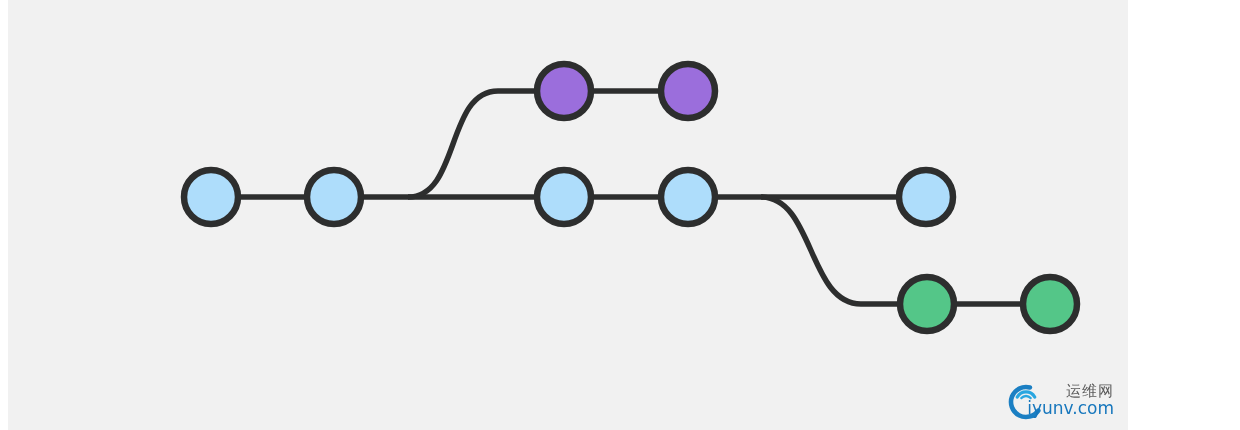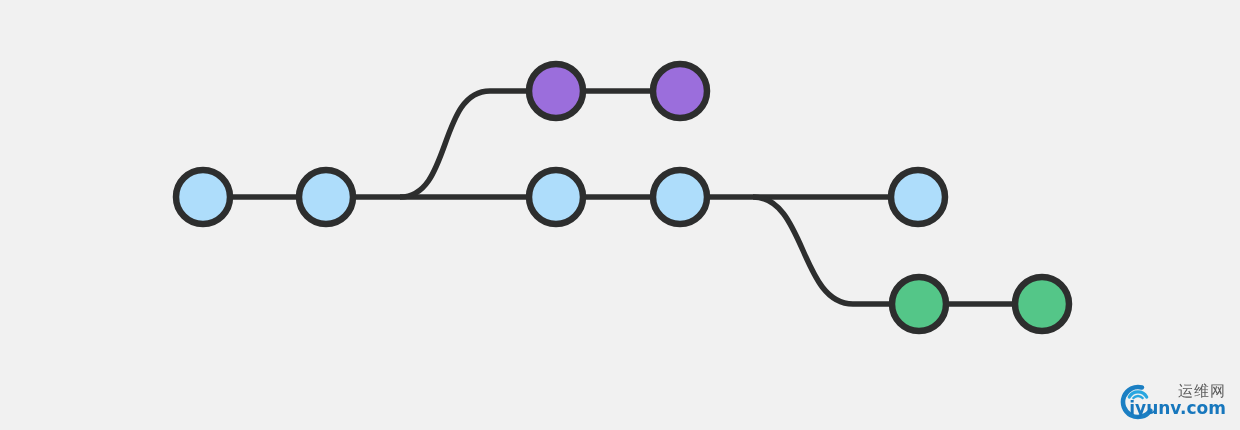--- a/index.html
+++ b/index.html
@@ -4,23 +4,24 @@
 <style>
   html, body {
     margin: 0;
     padding: 0;
   }
   body {
     font-family: "DejaVu Sans", "Liberation Sans", sans-serif;
   }
   .canvas {
     position: relative;
-    width: 1240px;
+    width: 1120px;
     height: 430px;
     overflow: hidden;
+    margin-left: 8px;
   }
   .graph-svg {
     position: absolute;
     left: 0;
     top: 0;
     width: 1240px;
     height: 430px;
     display: block;
   }
   .watermark {
@@ -44,21 +45,21 @@
     font-size: 15px;
     letter-spacing: 1px;
     color: #5a5a5a;
     white-space: nowrap;
   }
   .watermark-site-url {
     position: absolute;
     right: 2px;
     bottom: 4px;
     font-size: 17px;
-    font-weight: bold;
+    font-weight: normal;
     color: #1777bd;
     white-space: nowrap;
     text-align: center;
   }
 </style>
 </head>
 <body>
 
 <div class="canvas" style="background: rgb(241, 241, 241);">
 

